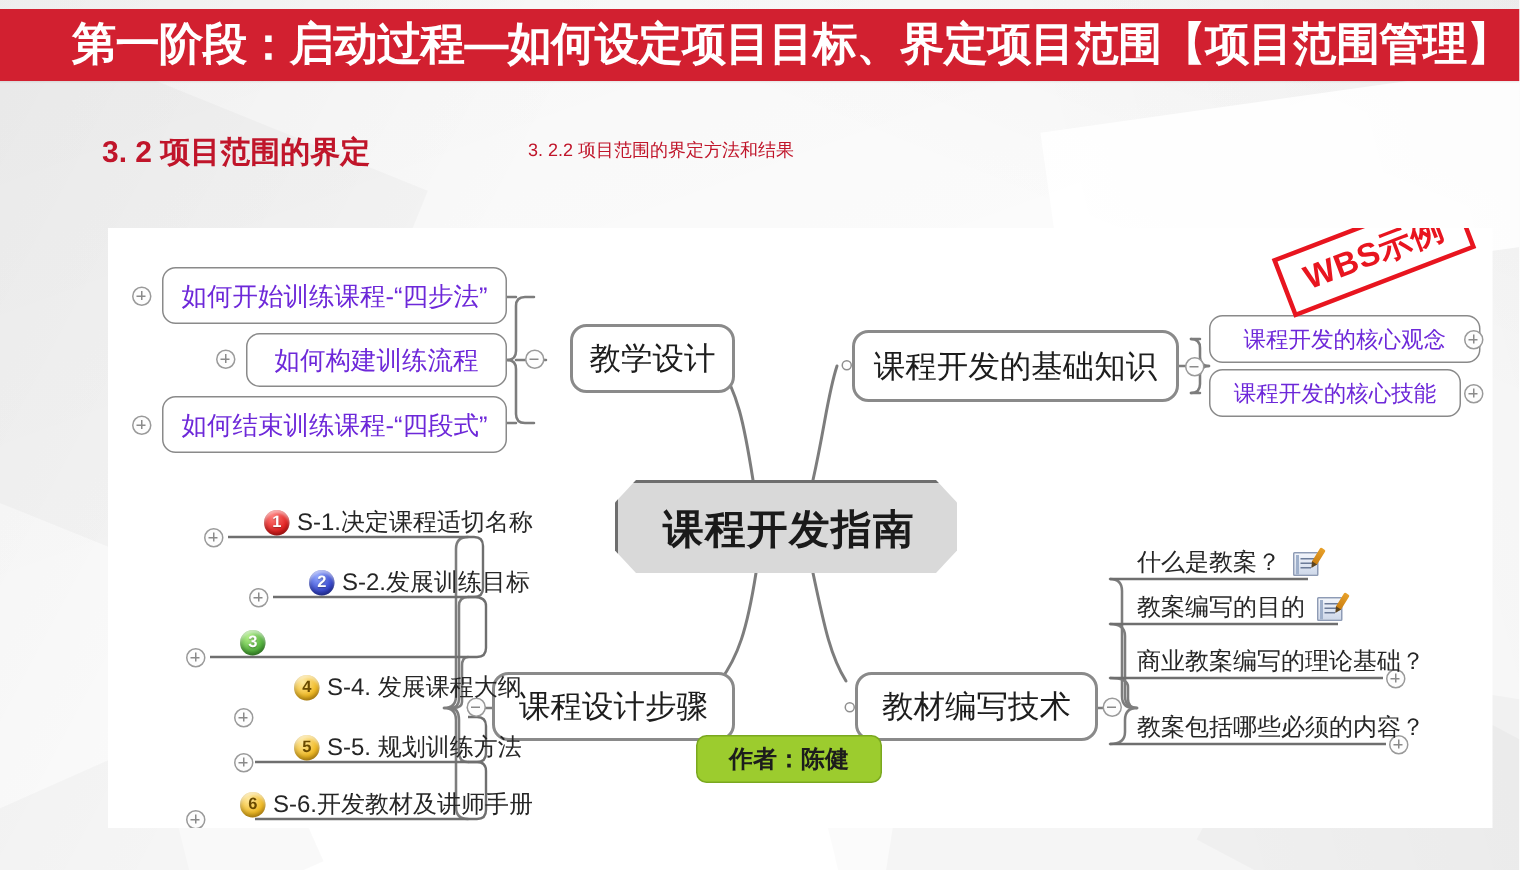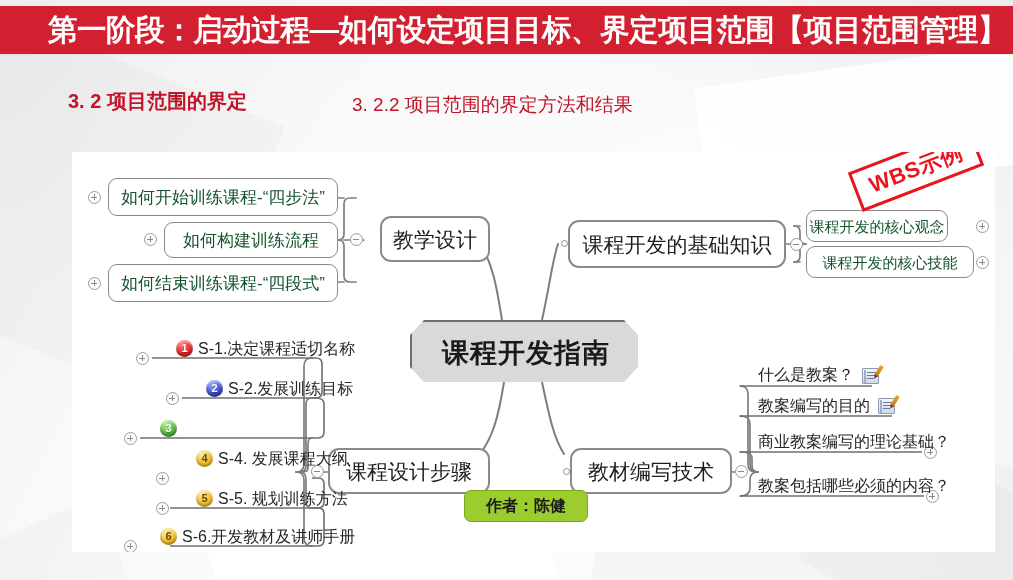--- a/index.html
+++ b/index.html
@@ -45,40 +45,40 @@
     transform-origin:left center;
   }
 
   
   #section-heading{
     position:absolute;left:68px;top:88px;
     color:#c0152a;font-size:20px;font-weight:bold;white-space:nowrap;z-index:4;
   }
   #section-subheading{
     position:absolute;left:352px;top:92px;
-    color:#c0152a;font-size:19px;font-weight:normal;white-space:nowrap;z-index:4;
+    color:#c0152a;font-size:12px;font-weight:normal;white-space:nowrap;z-index:4;
   }
 
   
   #mindmap-panel{
     position:absolute;left:72px;top:152px;width:923px;height:400px;
     background:#ffffff;
     z-index:3;
     overflow:hidden;
   }
   #mindmap-svg{position:absolute;left:0;top:0;width:923px;height:400px;}
 
   
   .node{
     position:absolute;
     box-sizing:border-box;
     background:#ffffff;
     border:1.6px solid #8a8a8a;
     border-radius:9px;
-    color:#14532d;
+    color:#6d28d9;
     display:flex;align-items:center;justify-content:center;
     white-space:nowrap;
     line-height:1;
   }
   .node.big{font-size:21px;border-width:2px;border-radius:11px;color:#1d1d1d;}
   .node.mid{font-size:17px;}
   .node.sm{font-size:15px;}
 
   
   .linenode{
@@ -287,21 +287,21 @@
       <span>如何结束训练课程-“四段式”</span>
     </div>
     <div class="exp plus" style="left:16px;top:125px;"></div>
 
     <div class="node big" style="left:496px;top:68px;width:218px;height:48px;">
       <span>课程开发的基础知识</span>
     </div>
     <div class="exp minus" style="left:718px;top:86px;"></div>
     <div class="dot" style="left:489px;top:88px;"></div>
 
-    <div class="node sm" style="left:734px;top:58px;width:142px;height:32px;">
+    <div class="node sm" style="left:734px;top:58px;width:181px;height:32px;">
       <span>课程开发的核心观念</span>
     </div>
     <div class="exp plus" style="left:904px;top:68px;"></div>
 
     <div class="node sm" style="left:734px;top:94px;width:168px;height:32px;">
       <span>课程开发的核心技能</span>
     </div>
     <div class="exp plus" style="left:904px;top:104px;"></div>
 
     <div class="node big" style="left:256px;top:296px;width:162px;height:46px;">
@@ -343,21 +343,21 @@
       <span class="txt">S-6.开发教材及讲师手册</span>
     </div>
     <div class="exp plus" style="left:52px;top:388px;"></div>
 
     <div class="node big" style="left:498px;top:296px;width:162px;height:46px;">
       <span>教材编写技术</span>
     </div>
     <div class="dot" style="left:491px;top:316px;"></div>
     <div class="exp minus" style="left:663px;top:313px;"></div>
 
-    <div class="linenode" style="left:686px;top:216px;font-family:Liberation Mono, monospace;">
+    <div class="linenode" style="left:686px;top:216px;">
       <span class="txt">什么是教案？</span>
       <span class="note-icon" style="position:relative;left:0;top:0;margin-left:8px;">
           <i></i>
           <i></i>
           <i></i>
           <i></i>
           <b></b>
         </span>
     </div>
 

